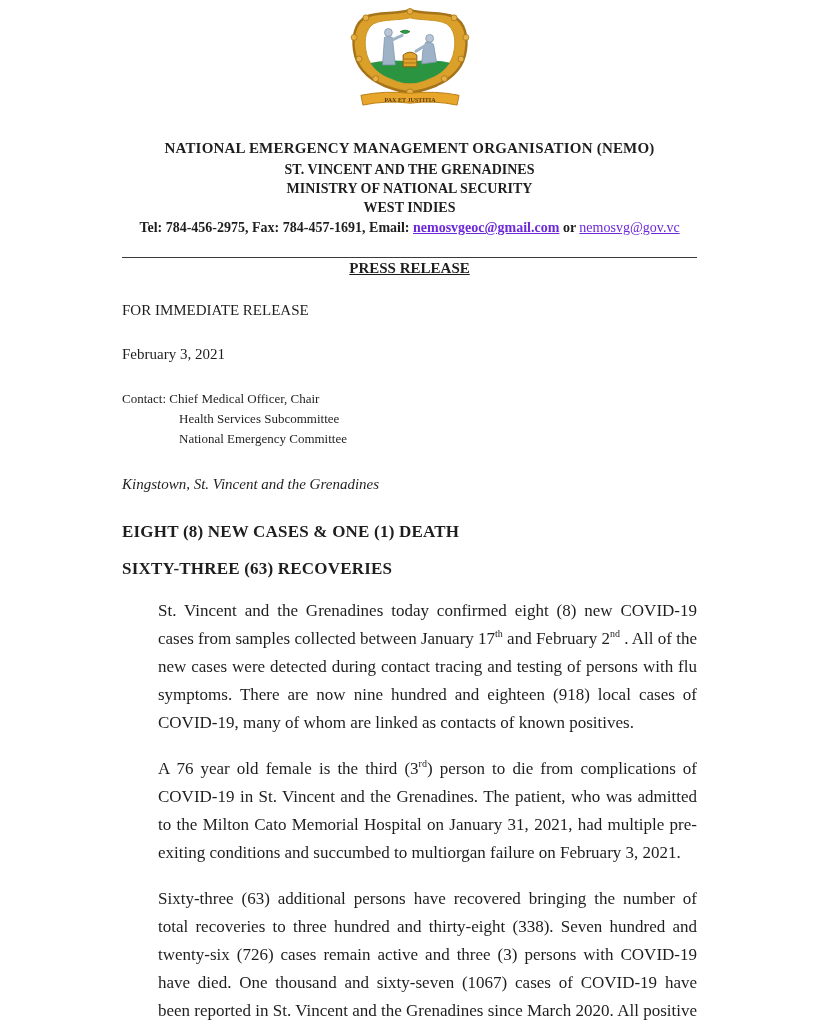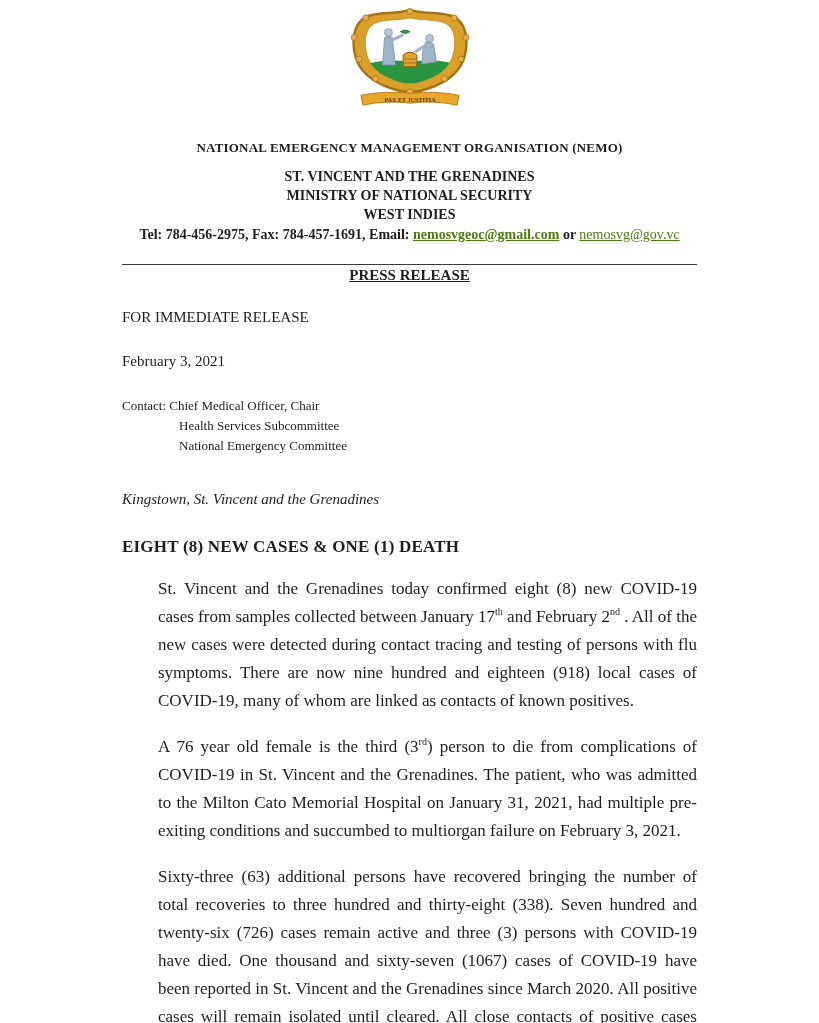--- a/index.html
+++ b/index.html
@@ -16,38 +16,38 @@
     width: 575px;
     margin: 0 auto;
     padding-top: 8px;
   }
   .crest-wrap {
     text-align: center;
     margin-bottom: 26px;
   }
   .letterhead { text-align: center; }
   .org-title {
-    font-size: 13px;
+    font-size: 15px;
     font-weight: bold;
     letter-spacing: 0.2px;
-    margin-bottom: 11px;
+    margin-bottom: 3px;
     white-space: nowrap;
   }
   .lh-line {
     font-size: 14px;
     font-weight: bold;
     line-height: 19px;
   }
   .tel-line {
     font-size: 14px;
     font-weight: bold;
     margin-top: 3px;
   }
   .email-link {
-    color: #4d7c0f;
+    color: #6d28d9;
     text-decoration: underline;
     font-weight: bold;
     cursor: pointer;
   }
   .email-link.secondary { font-weight: normal; text-align: center; }
   .rule {
     border: none;
     border-top: 1.5px solid #3a3a3a;
     margin-top: 21px;
     margin-bottom: 0;
@@ -69,21 +69,21 @@
   }
   .contact-block {
     margin-top: 26px;
     font-size: 13px;
     line-height: 20px;
   }
   .contact-indent { margin-left: 57px; }
   .dateline {
     font-style: italic;
     font-size: 15px;
-    margin-top: 35px;
+    margin-top: 27px;
   }
   .headline {
     text-align: left;
     font-weight: bold;
     font-size: 17px;
     letter-spacing: 0.2px;
   }
   .headline-1 { margin-top: 29px; }
   .headline-2 { margin-top: 17px; }
   .body-para {
@@ -177,20 +177,21 @@
 
   <div class="contact-block">
     <div>Contact: Chief Medical Officer, Chair</div>
     <div class="contact-indent">Health Services Subcommittee</div>
     <div class="contact-indent">National Emergency Committee</div>
   </div>
 
   <div class="dateline">Kingstown, St. Vincent and the Grenadines</div>
 
   <div class="headline headline-1">EIGHT (8) NEW CASES &amp; ONE (1) DEATH</div>
+  <div class="headline headline-2">SIXTY-THREE (63) RECOVERIES</div>
 
   <p class="body-para"><span>St. Vincent and the Grenadines today confirmed eight (8) new COVID-19 cases from samples collected between January 17</span><sup>th</sup><span> and February 2</span><sup>nd</sup><span> . All of the new cases were detected during contact tracing and testing of persons with flu symptoms. There are now nine hundred and eighteen (918) local cases of COVID-19, many of whom are linked as contacts of known positives.</span></p>
 
   <p class="body-para"><span>A 76 year old female is the third (3</span><sup>rd</sup><span>) person to die from complications of COVID-19 in St. Vincent and the Grenadines. The patient, who was admitted to the Milton Cato Memorial Hospital on January 31, 2021, had multiple pre-exiting conditions and succumbed to multiorgan failure on February 3, 2021.</span></p>
 
   <p class="body-para">Sixty-three (63) additional persons have recovered bringing the number of total recoveries to three hundred and thirty-eight (338). Seven hundred and twenty-six (726) cases remain active and three (3) persons with COVID-19 have died. One thousand and sixty-seven (1067) cases of COVID-19 have been reported in St. Vincent and the Grenadines since March 2020. All positive cases will remain isolated until cleared. All close contacts of positive cases currently in quarantine, should contact the flu clinic in their district to arrange testing for clearance.</p>
 
 </div>
 
 </body></html>

